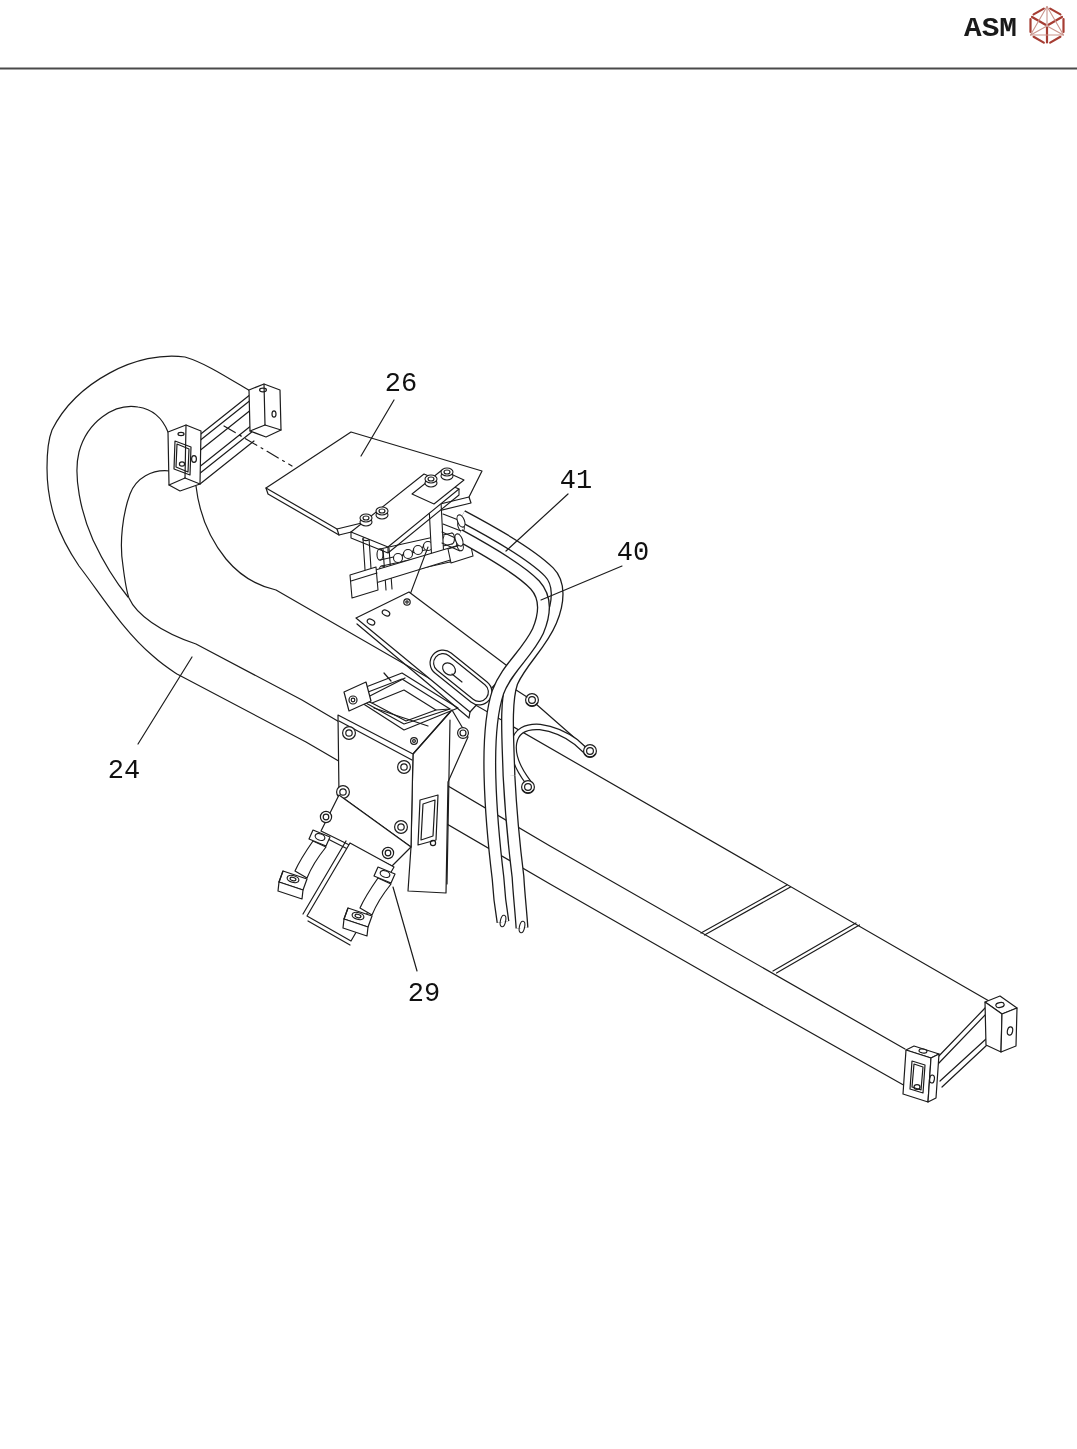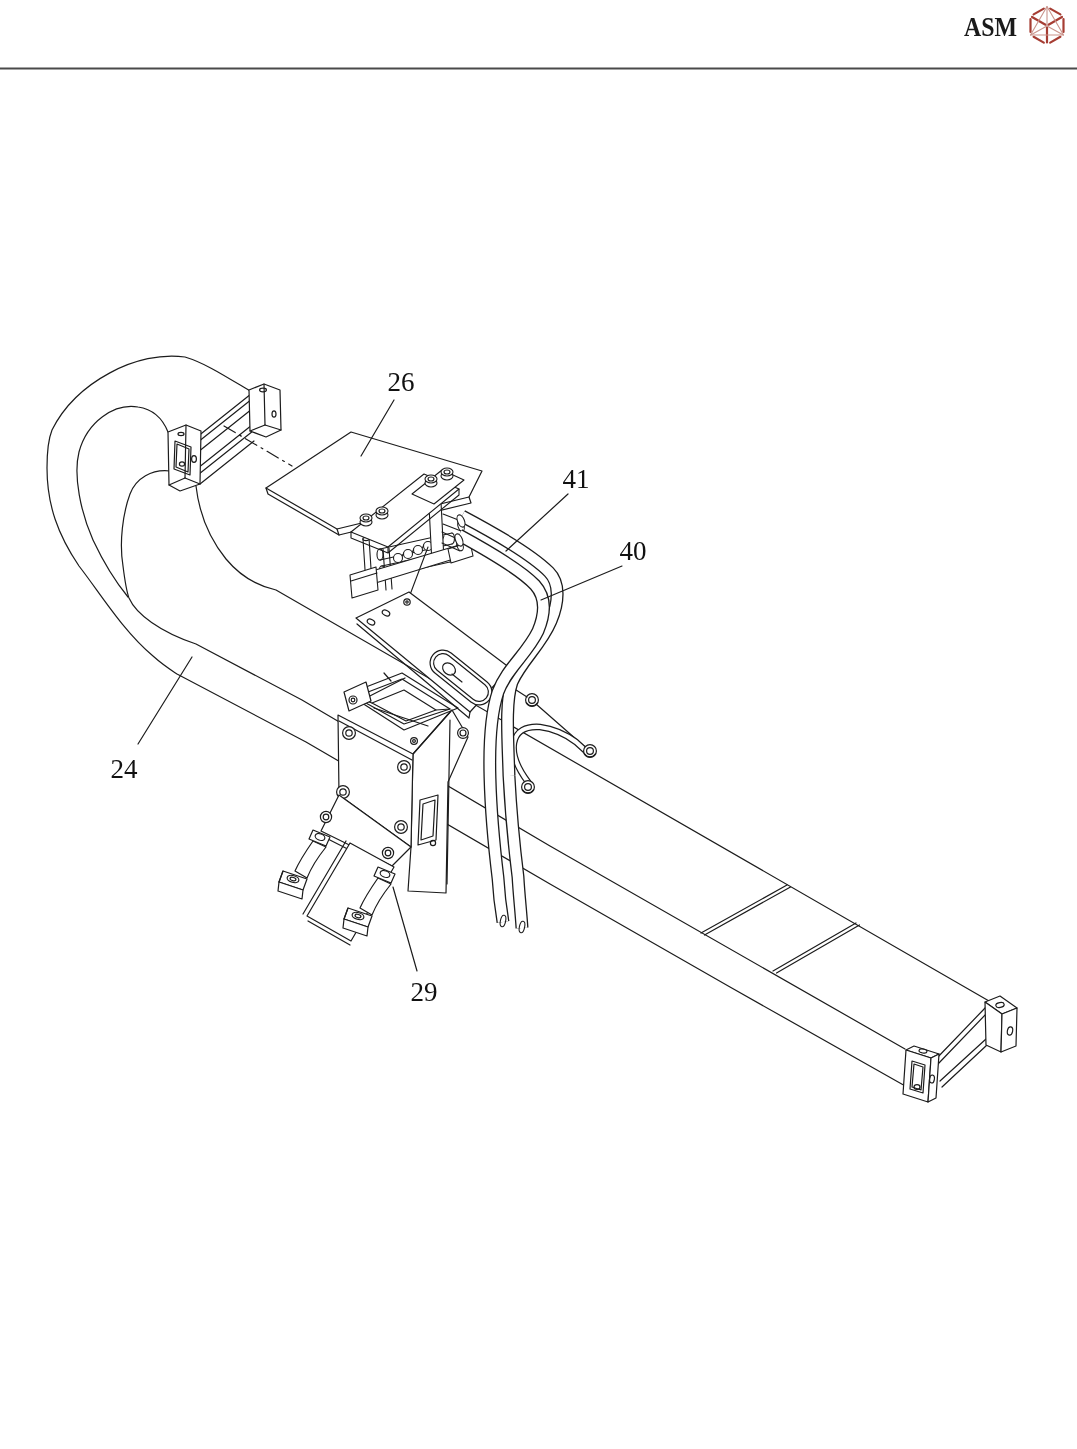--- a/index.html
+++ b/index.html
@@ -1,17 +1,17 @@
 <!DOCTYPE html>
 <html><head>
 <meta charset="utf-8">
 <style>
   html,body{margin:0;padding:0;background:#ffffff;-webkit-font-smoothing:antialiased;}
   .page{position:relative;width:1077px;height:1295px;background:#ec4899;overflow:hidden;
-        font-family:Liberation Serif, serif;}
+        font-family:Liberation Mono, monospace;}
   svg{position:absolute;left:0;top:0;}
 </style>
 </head>
 <body>
 <div class="page">
 <svg width="1077" height="1449" viewBox="0 0 1077 1449" fill="none" stroke-linecap="round" stroke-linejoin="round">
 <rect x="0" y="0" width="1077" height="1449" fill="#ffffff" stroke="none"></rect>
 
 <g id="header">
   <text x="964" y="36" font-size="28" font-weight="bold" fill="#1a1a1a" stroke="none" textLength="53" lengthAdjust="spacingAndGlyphs">ASM</text>

